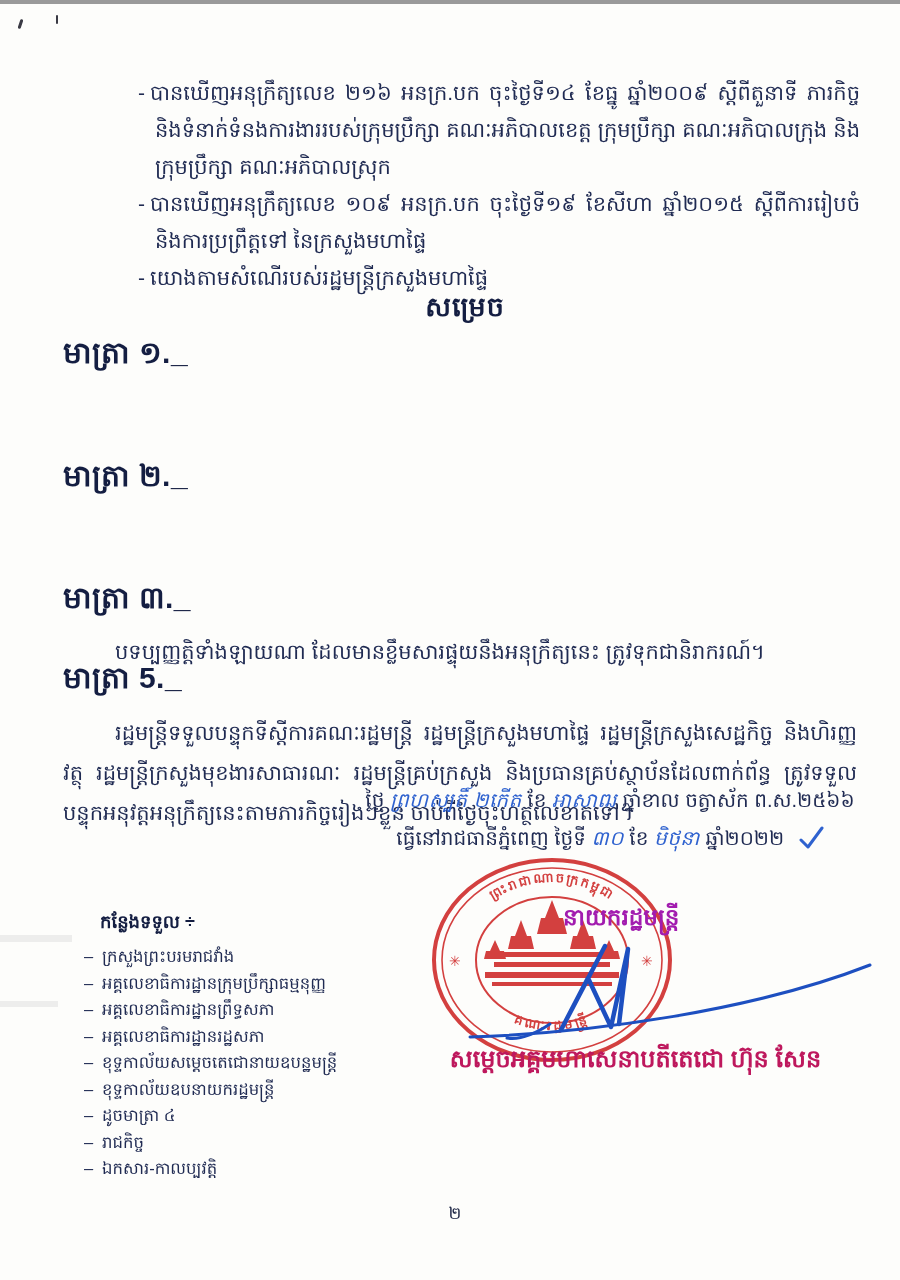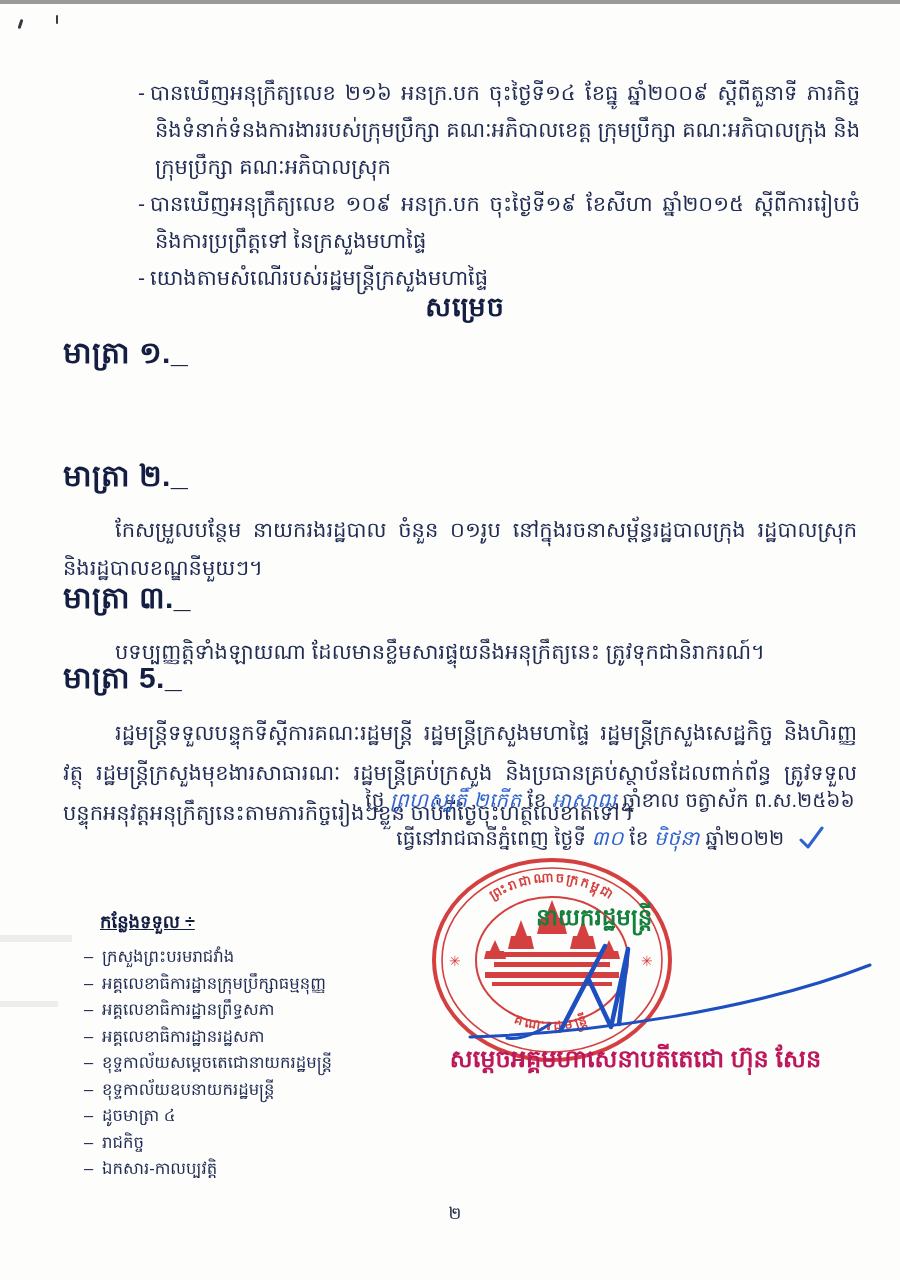--- a/index.html
+++ b/index.html
@@ -46,34 +46,34 @@
     font-size:20px; line-height:30px; z-index:3; }
   .dateblock .row2 { margin-top:8px; }
   .hand { color:#2f62cf; font-style:italic; letter-spacing:.5px; }
   .checkmark-icon { display:inline-block; vertical-align:-4px; margin-left:8px; }
 
   
   .stamp { position:absolute; left:428px; top:850px; width:248px; height:212px; z-index:2; opacity:.92; }
   .stamp text { font-family:"Liberation Sans", sans-serif; }
 
   
-  .signer-title { position:absolute; left:536px; top:899px; width:200px;
-    font-size:23px; font-weight:bold; color:#15803d; z-index:4; white-space:nowrap;font-family:Liberation Mono, monospace; }
+  .signer-title { position:absolute; left:563px; top:899px; width:200px;
+    font-size:23px; font-weight:bold; color:#a21caf; z-index:4; white-space:nowrap;font-family:Liberation Mono, monospace; }
 
   
   .signature { position:absolute; left:455px; top:930px; width:425px; height:115px; z-index:5; }
 
   
   .signer-name { position:absolute; left:398px; top:1040px; width:475px; text-align:center;
     font-size:24px; font-weight:bold; color:#be185d; z-index:6; white-space:nowrap; }
 
   
   .recipients { position:absolute; left:84px; top:906px; width:330px; font-size:16.5px; z-index:1; }
   .recipients .r-heading { margin-left:16px; font-size:18px; font-weight:bold;
-    color:#141e42; text-decoration:underline; margin-bottom:6px; }
+    color:#141e42; margin-bottom:6px; }
   .recipients .r-item { display:flex; line-height:26.5px; }
   .recipients .r-item .marker { width:18px; flex:0 0 18px; }
 
   
   .pagenum { position:absolute; left:0; top:1198px; width:910px; text-align:center;
     font-size:17px; color:#222a48; }
 </style>
 </head>
 <body>
 
@@ -96,21 +96,20 @@
     </div>
   </div>
 
   <div class="decision">សម្រេច</div>
 
   <div class="article art1">
     <div class="a-heading">មាត្រា ១._</div>
   </div>
   <div class="article art2">
     <div class="a-heading">មាត្រា ២._</div>
-    <div class="a-body">កែសម្រួលបន្ថែម នាយករងរដ្ឋបាល ចំនួន ០១រូប នៅក្នុងរចនាសម្ព័ន្ធរដ្ឋបាលក្រុង រដ្ឋបាលស្រុក និងរដ្ឋបាលខណ្ឌនីមួយៗ។</div>
   </div>
   <div class="article art3">
     <div class="a-heading">មាត្រា ៣._</div>
     <div class="a-body">បទប្បញ្ញត្តិទាំងឡាយណា ដែលមានខ្លឹមសារផ្ទុយនឹងអនុក្រឹត្យនេះ ត្រូវទុកជានិរាករណ៍។</div>
   </div>
   <div class="article art4">
     <div class="a-heading">មាត្រា 5._</div>
     <div class="a-body">រដ្ឋមន្ត្រីទទួលបន្ទុកទីស្តីការគណៈរដ្ឋមន្ត្រី រដ្ឋមន្ត្រីក្រសួងមហាផ្ទៃ រដ្ឋមន្ត្រីក្រសួងសេដ្ឋកិច្ច និងហិរញ្ញវត្ថុ រដ្ឋមន្ត្រីក្រសួងមុខងារសាធារណៈ រដ្ឋមន្ត្រីគ្រប់ក្រសួង និងប្រធានគ្រប់ស្ថាប័នដែលពាក់ព័ន្ធ ត្រូវទទួលបន្ទុកអនុវត្តអនុក្រឹត្យនេះតាមភារកិច្ចរៀងៗខ្លួន ចាប់ពីថ្ងៃចុះហត្ថលេខាតទៅ។</div>
   </div>
 
@@ -184,21 +183,21 @@
     <div class="r-item">
       <span class="marker">–</span>
         <span>អគ្គលេខាធិការដ្ឋានព្រឹទ្ធសភា</span>
     </div>
     <div class="r-item">
       <span class="marker">–</span>
         <span>អគ្គលេខាធិការដ្ឋានរដ្ឋសភា</span>
     </div>
     <div class="r-item">
       <span class="marker">–</span>
-        <span>ខុទ្ទកាល័យសម្តេចតេជោនាយករដ្ឋមន្ត្រី</span>
+        <span>ខុទ្ទកាល័យសម្តេចតេជោនាយឧបន្ឋមន្ត្រី</span>
     </div>
     <div class="r-item">
       <span class="marker">–</span>
         <span>ខុទ្ទកាល័យឧបនាយករដ្ឋមន្ត្រី</span>
     </div>
     <div class="r-item">
       <span class="marker">–</span>
         <span>ដូចមាត្រា ៤</span>
     </div>
     <div class="r-item">

